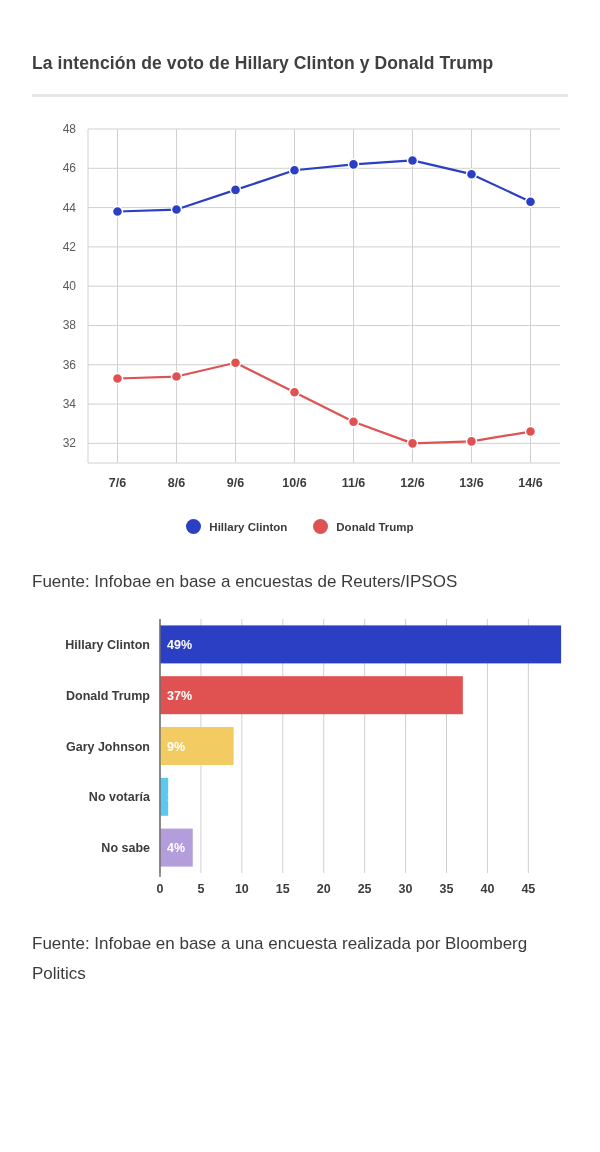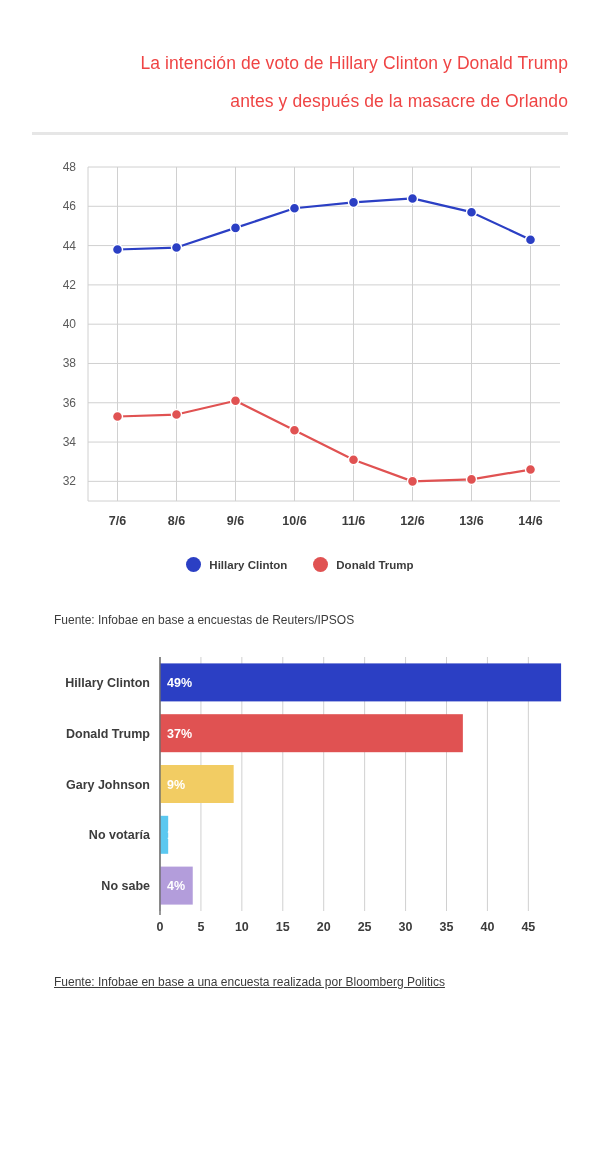--- a/index.html
+++ b/index.html
@@ -22,24 +22,23 @@
     box-sizing: border-box;
     padding: 0 32px;
   }
   
   .title-block {
     padding-top: 44px;
   }
   .title-line {
     font-size: 17.5px;
     line-height: 38px;
-    color: #ef4444;
-    font-weight: 400;
+    color: #404040;
+    font-weight: 700;
     letter-spacing: 0.1px;
-    text-align: right;
   }
   .rule {
     margin-top: 12px;
     height: 3px;
     background: #e6e6e6;
     width: 100%;
   }
   
   .linechart-wrap {
     position: relative;
@@ -66,47 +65,44 @@
     font-weight: 700;
   }
   .legend-dot {
     width: 15px;
     height: 15px;
     border-radius: 50%;
     display: inline-block;
   }
   
   .source {
-    font-size: 12px;
+    font-size: 17px;
     color: #3c3c3c;
     line-height: 30px;
     margin-top: 26px;
-    margin-left: 22px;
   }
   .source.second {
     margin-top: 28px;
-    text-decoration: underline;
   }
   
   .barchart-wrap {
     position: relative;
     width: 536px;
     height: 290px;
     margin-top: 14px;
   }
   .barchart-wrap svg { display: block; }
 </style>
 </head>
 <body>
 
 <div class="page">
 
   <div class="title-block">
     <div class="title-line">La intención de voto de Hillary Clinton y Donald Trump</div>
-    <div class="title-line">antes y después de la masacre de Orlando</div>
     <div class="rule"></div>
   </div>
 
   <div class="linechart-wrap">
     <svg id="line-svg" width="536" height="430" viewBox="0 0 536 430">
         <line x1="56" x2="528" y1="332.3529411764706" y2="332.3529411764706" stroke="#d0d0d0" stroke-width="1"></line>
         <text x="44" y="336.3529411764706" text-anchor="end" font-family="&quot;Liberation Sans&quot;, sans-serif" font-size="12" fill="#5a5a5a">32</text>
         <line x1="56" x2="528" y1="293.05882352941177" y2="293.05882352941177" stroke="#d0d0d0" stroke-width="1"></line>
         <text x="44" y="297.05882352941177" text-anchor="end" font-family="&quot;Liberation Sans&quot;, sans-serif" font-size="12" fill="#5a5a5a">34</text>
         <line x1="56" x2="528" y1="253.76470588235293" y2="253.76470588235293" stroke="#d0d0d0" stroke-width="1"></line>

